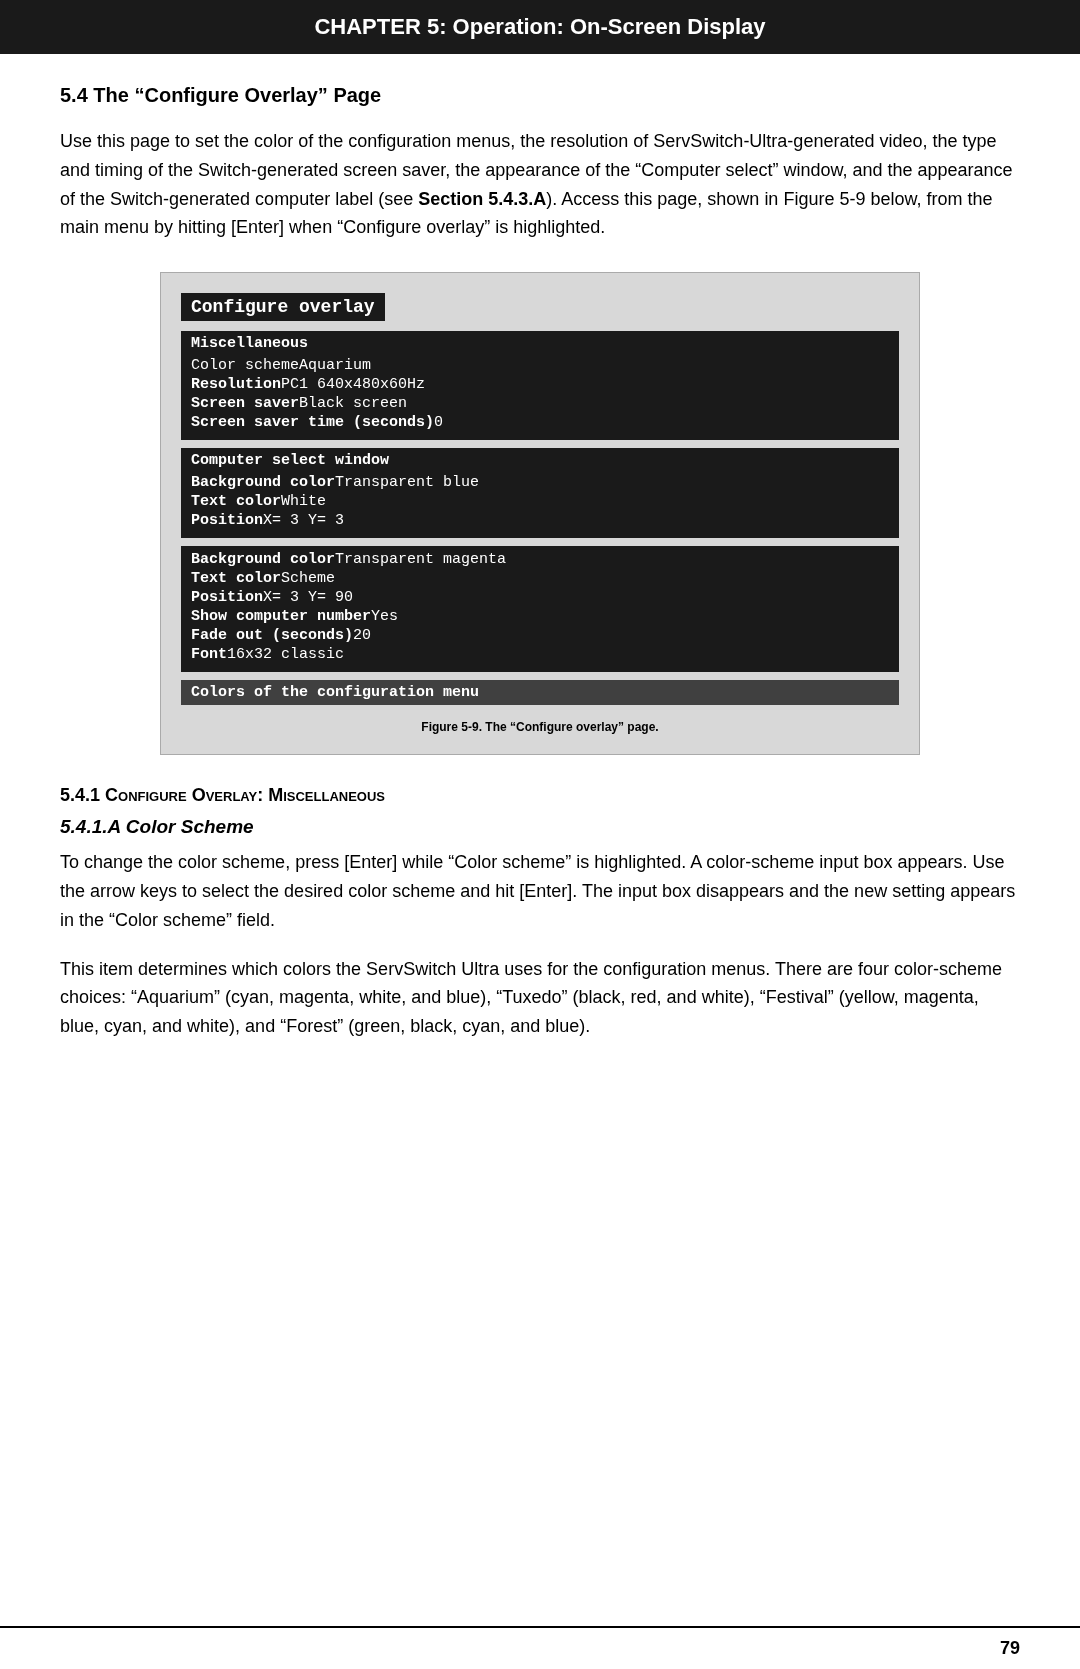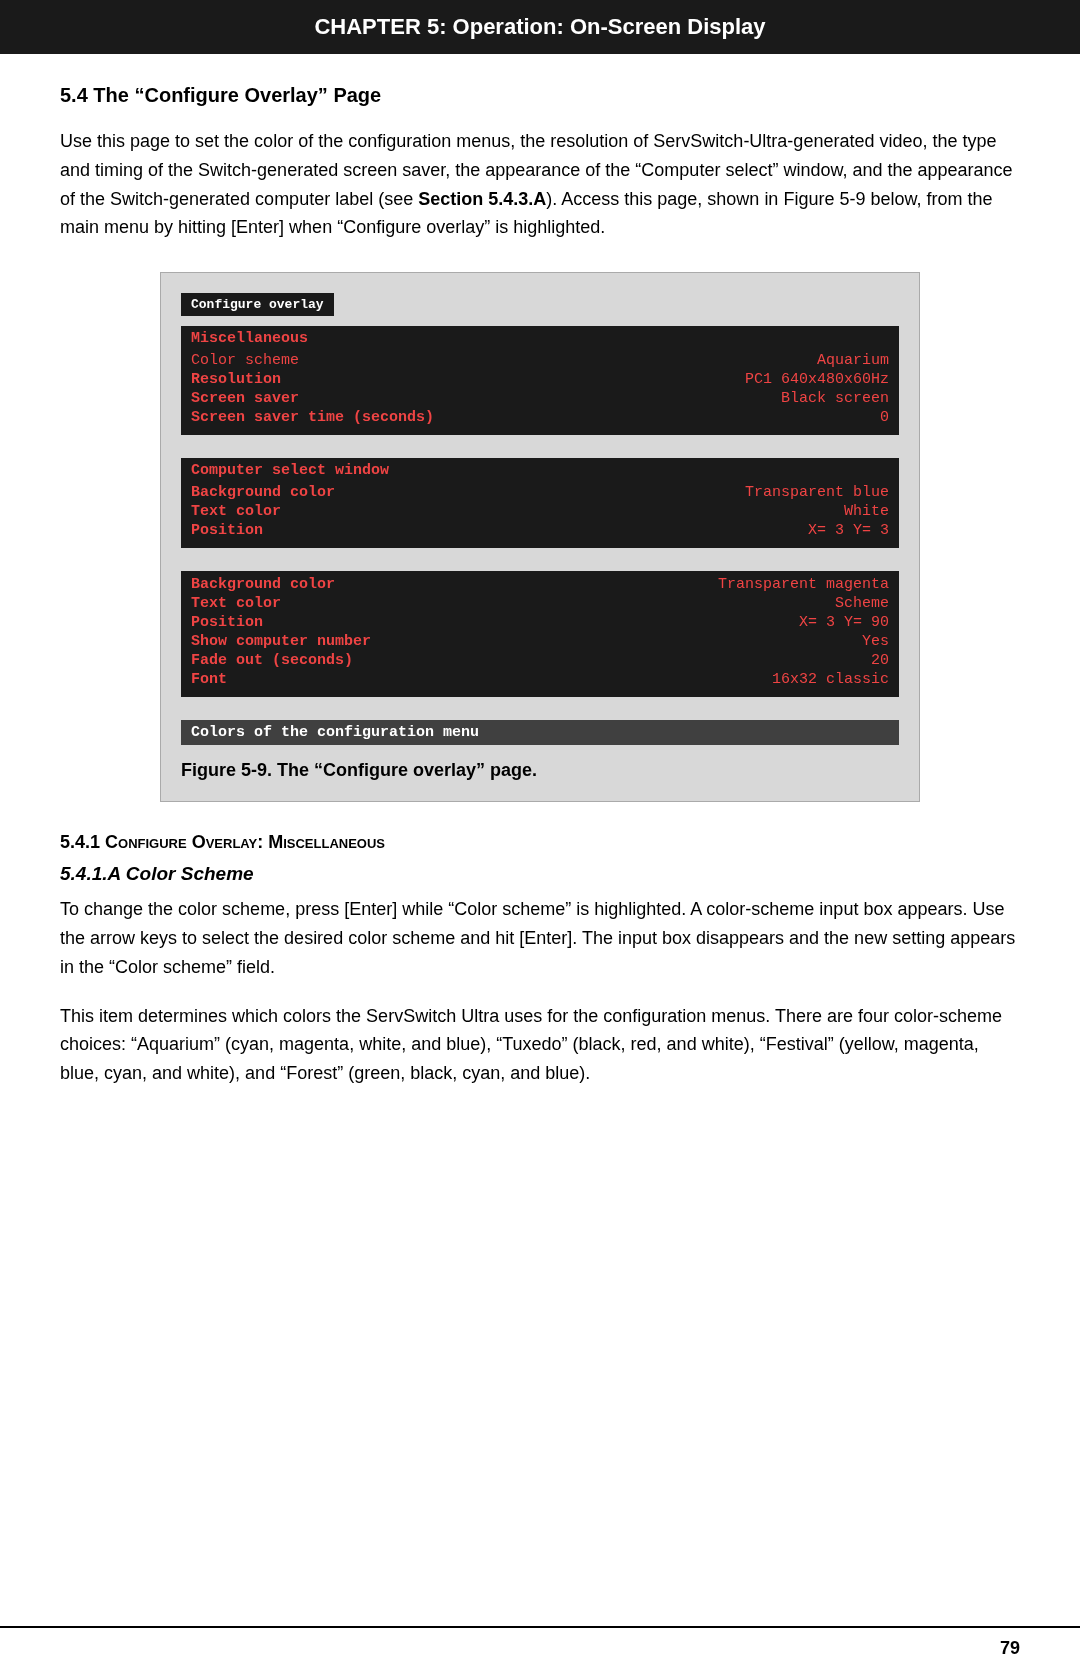--- a/index.html
+++ b/index.html
@@ -72,40 +72,40 @@
     }
 
     
     .osd-header {
       background: #1a1a1a;
       color: #ffffff;
       padding: 4px 10px;
       display: inline-block;
       font-weight: bold;
       margin-bottom: 10px;
-      font-size: 13px;
+      font-size: 18px;
     }
 
     
     .osd-section {
       background: #1a1a1a;
-      color: #ef4444;
+      color: #ffffff;
       padding: 4px 10px 8px 10px;
-      margin-bottom: 23px;
+      margin-bottom: 8px;
     }
 
     .osd-section-header {
       font-weight: bold;
       margin-bottom: 4px;
       font-size: 15px;
     }
 
     .osd-row {
       display: flex;
-      justify-content: space-between;
+      justify-content: flex-start;
       padding: 1px 0;
       font-size: 15px;
     }
 
     .osd-row-label {
       font-weight: bold;
     }
 
     .osd-row-value {
       text-align: right;
@@ -119,22 +119,22 @@
     .osd-bottom-bar {
       background: #404040;
       color: #ffffff;
       padding: 4px 10px;
       font-weight: bold;
       font-size: 15px;
     }
 
     
     .figure-caption {
-      text-align: left;
-      font-size: 18px;
+      text-align: center;
+      font-size: 12px;
       font-weight: bold;
       margin-top: 15px;
       font-family: Arial, sans-serif;
     }
 
     
     .subsection-header {
       font-size: 18px;
       font-weight: bold;
       font-family: Arial, sans-serif;

